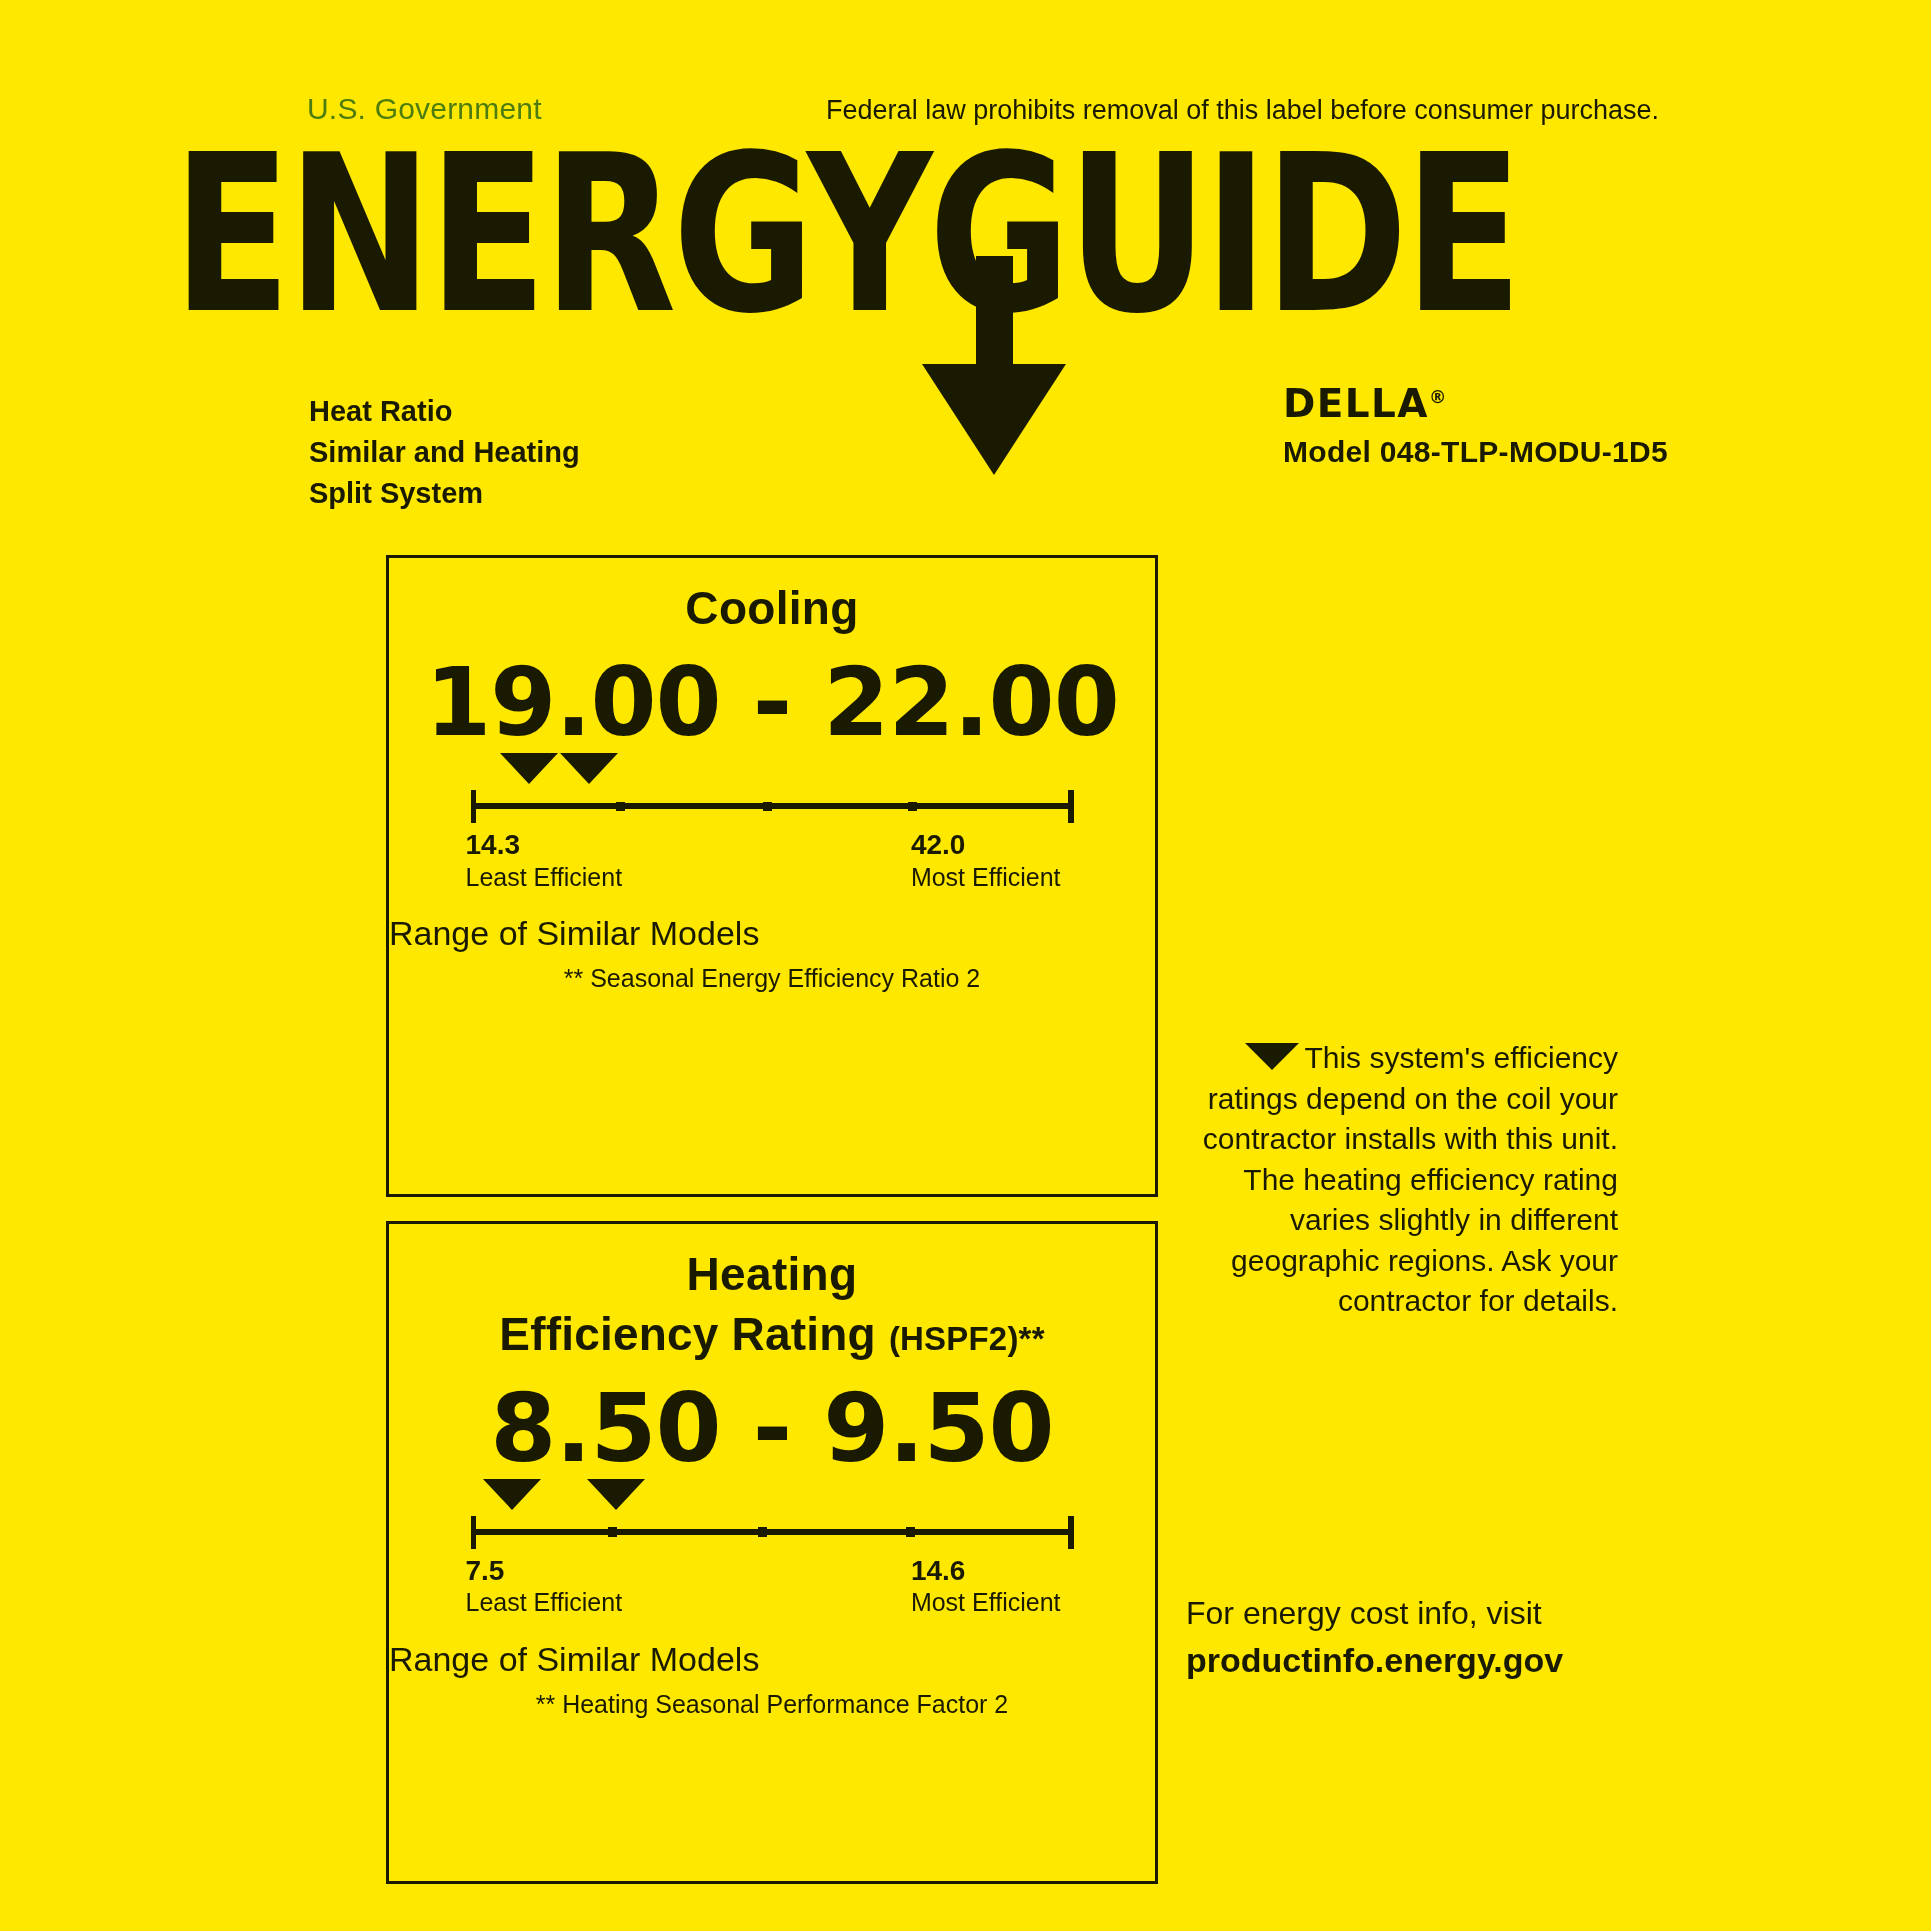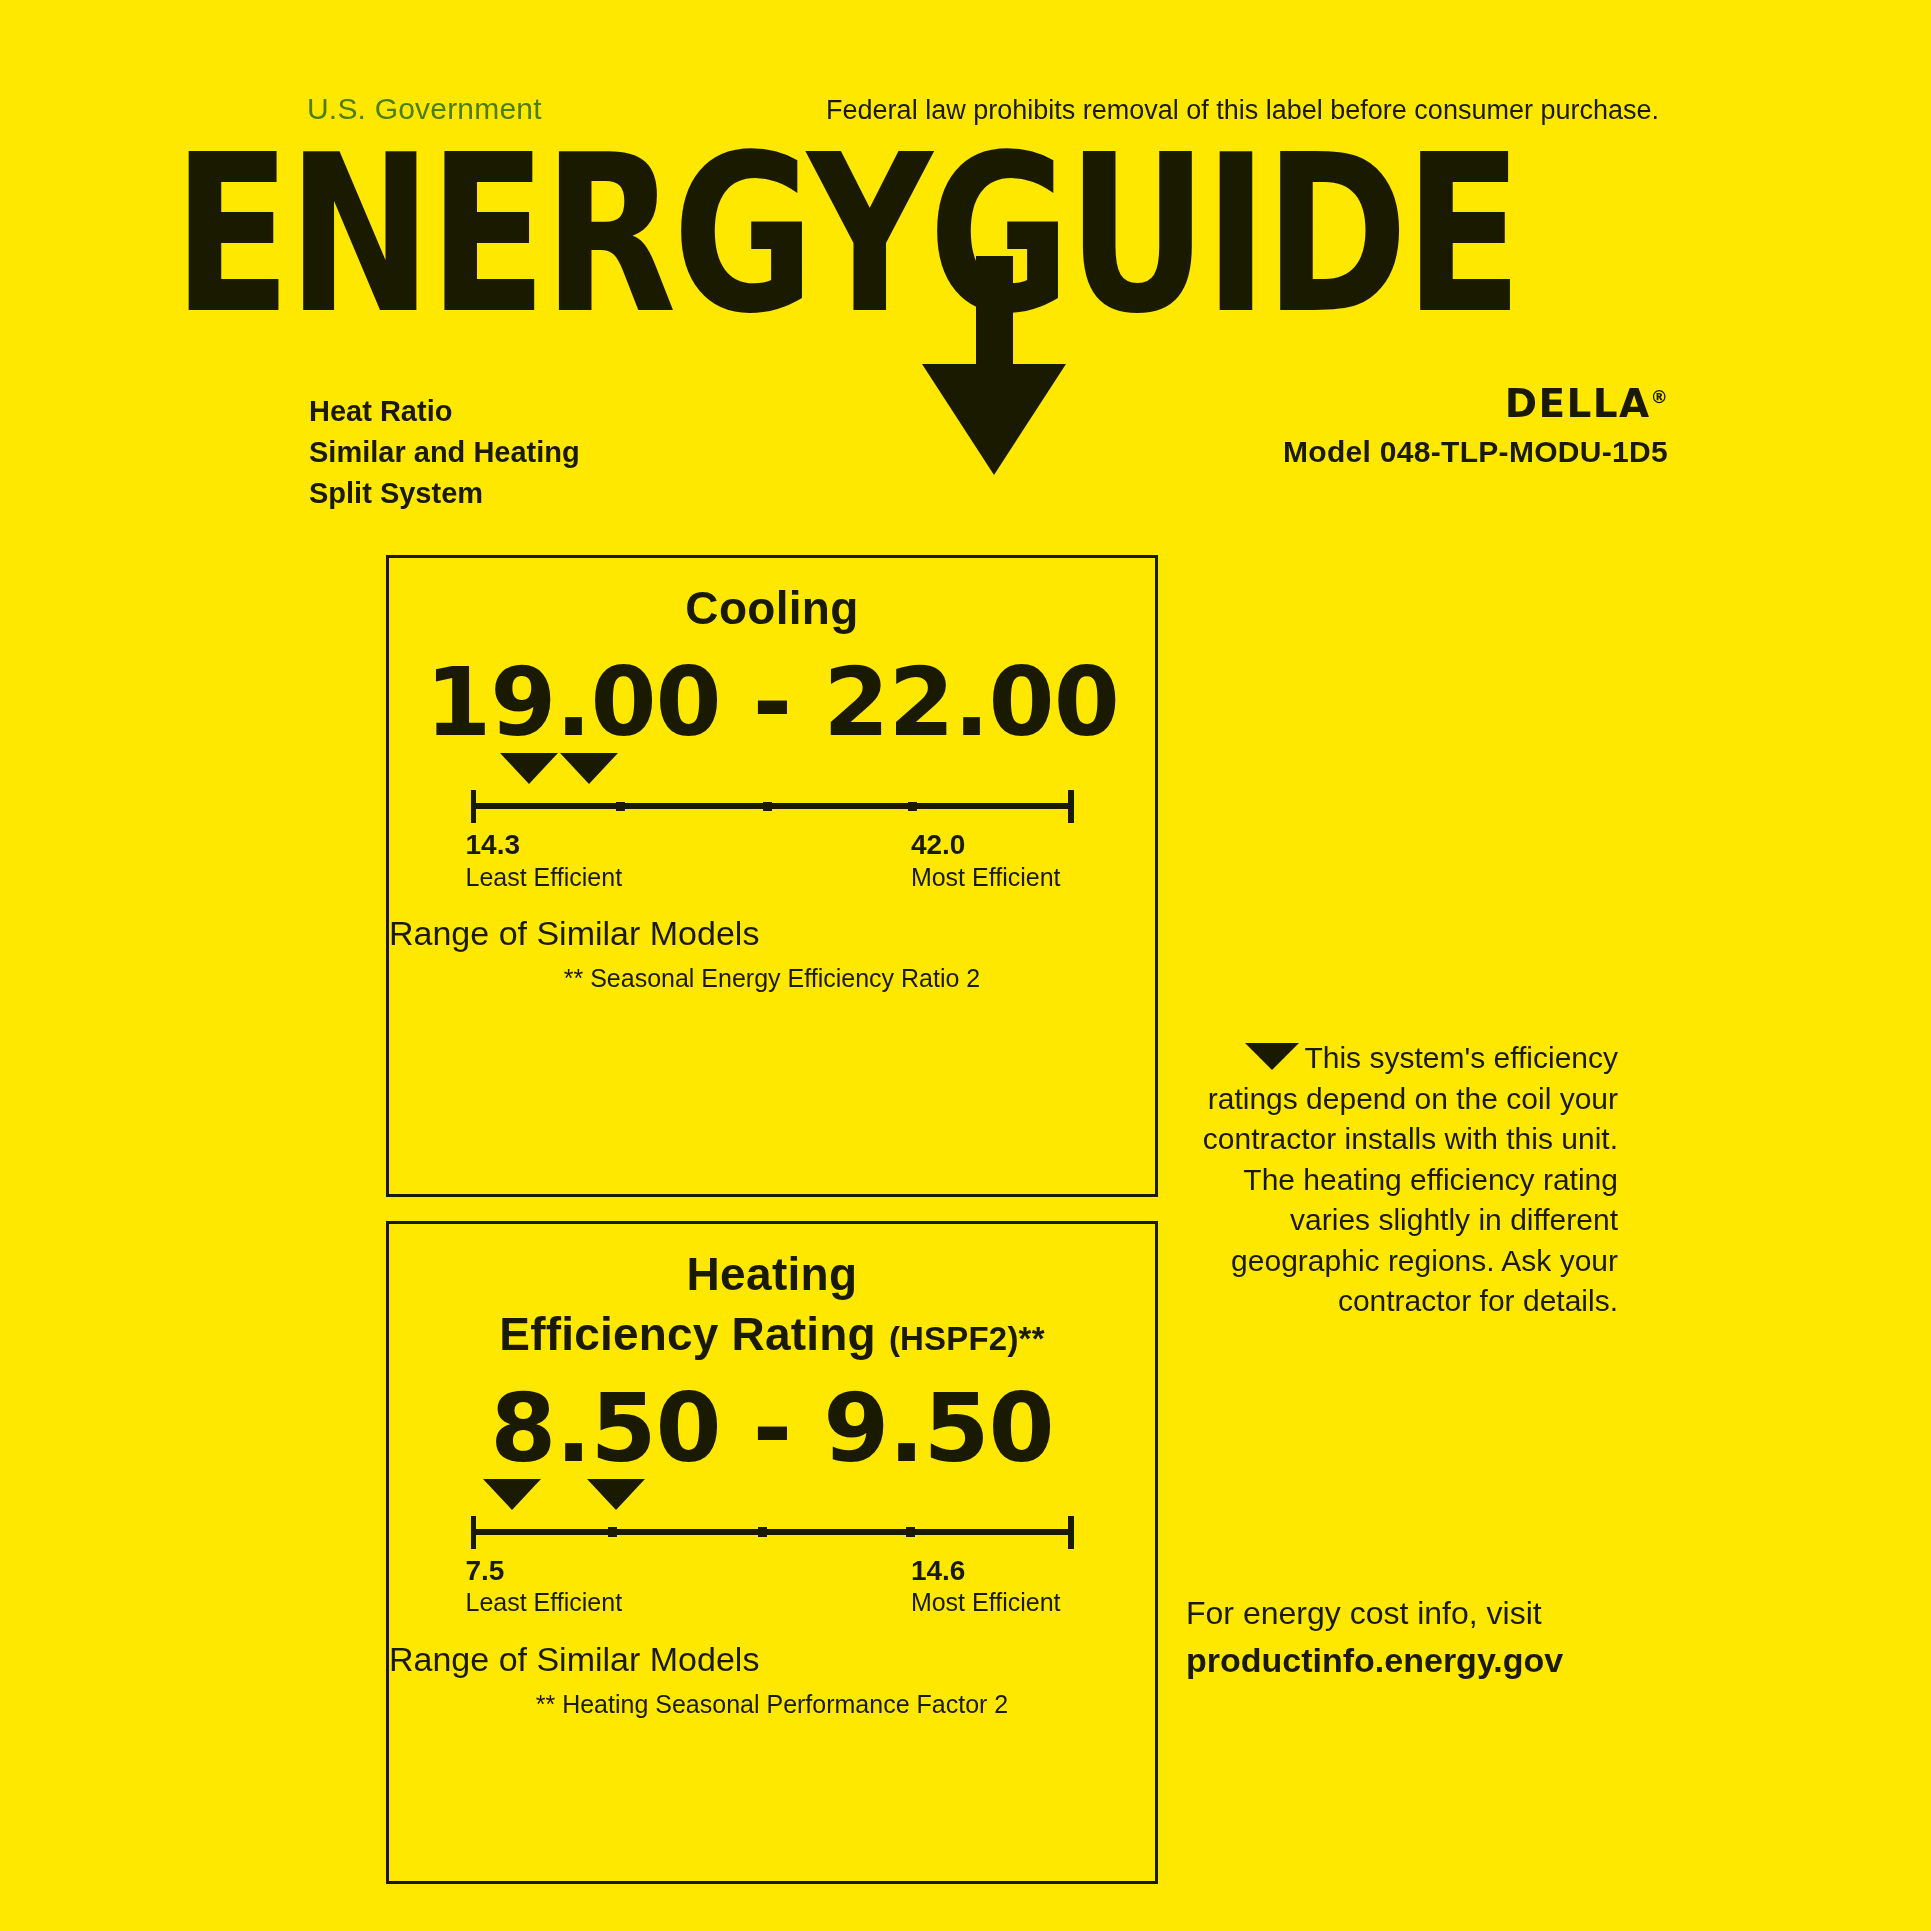--- a/index.html
+++ b/index.html
@@ -96,21 +96,21 @@
     left: 309px;
     top: 391px;
     font-size: 29px;
     font-weight: bold;
     line-height: 1.42;
   }
   .brandblock {
     position: absolute;
     right: 263px;
     top: 381px;
-    text-align: right;
+    text-align: left;
   }
   .brand {
     font-family: "DejaVu Sans", sans-serif;
     font-size: 39px;
     font-weight: bold;
     letter-spacing: 1.4px;
   }
   .brand sup {
     font-size: 17.4px;
     vertical-align: super;

